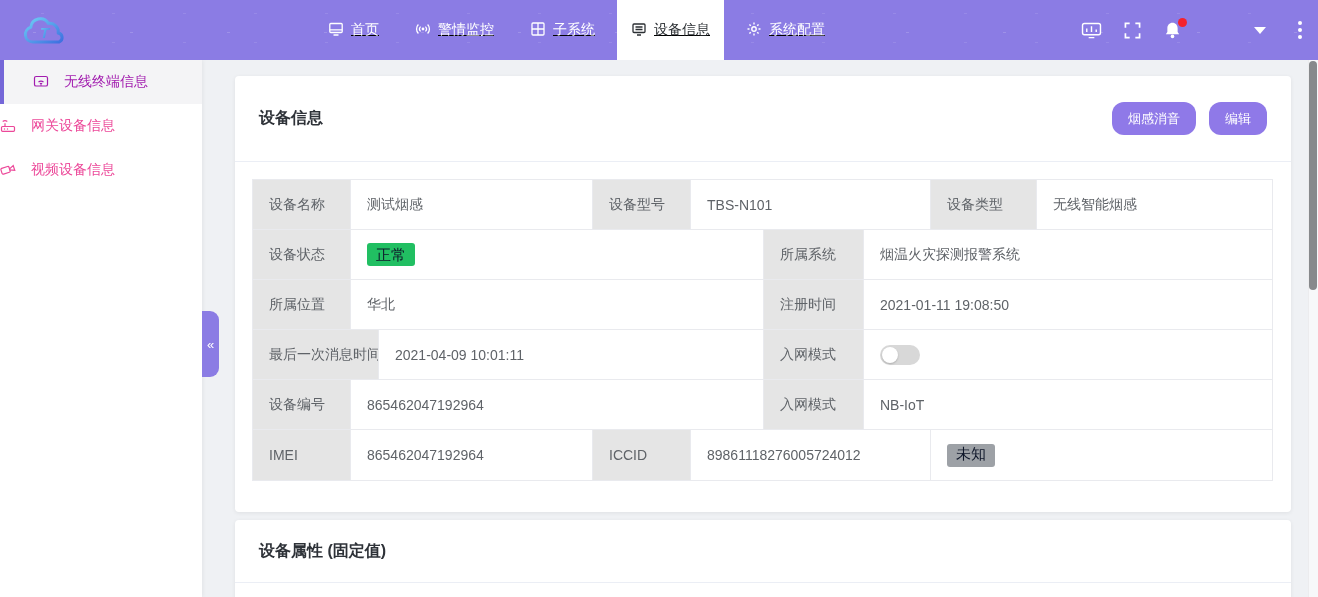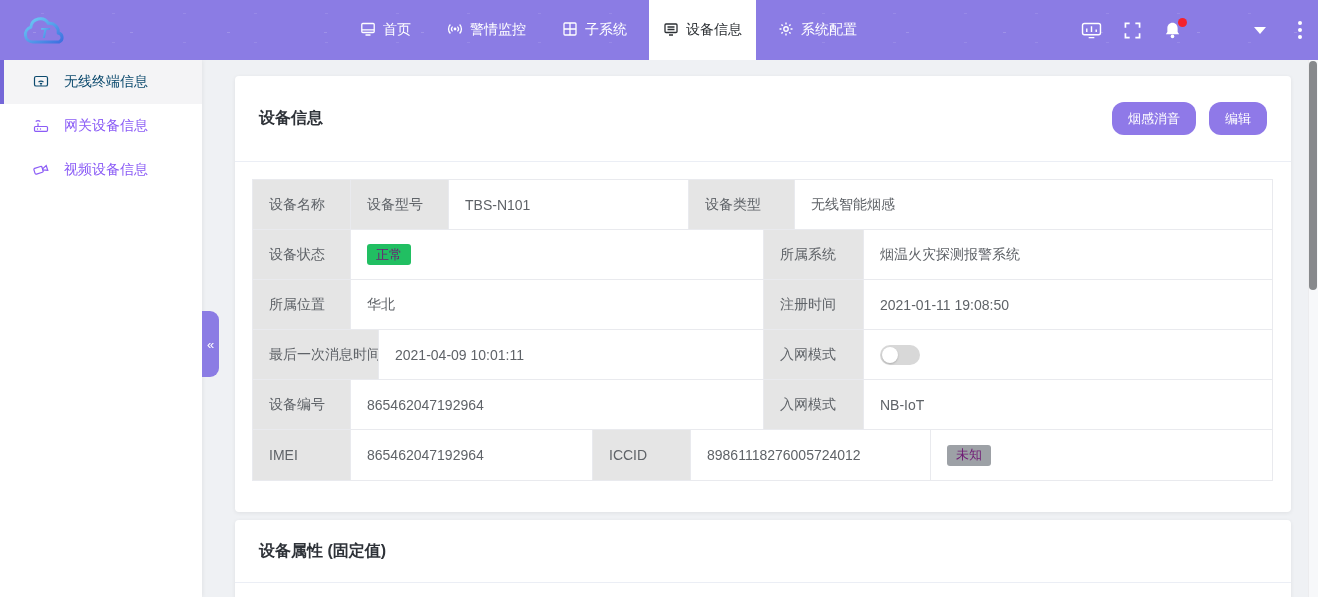--- a/index.html
+++ b/index.html
@@ -7,41 +7,41 @@
   body { font-family:"Liberation Sans","DejaVu Sans",sans-serif; }
   #app { position:relative; width:1318px; height:597px; overflow:hidden; background:#eff1f4; }
 
   
   .navbar { position:absolute; top:0; left:0; width:1318px; height:60px; background:#8b7ce4; z-index:20; }
   .navbar::before { content:""; position:absolute; inset:0;
     background-image:radial-gradient(rgba(255,255,255,.16) 1px, transparent 1.6px),
                      radial-gradient(rgba(255,255,255,.10) 1px, transparent 1.6px);
     background-size:97px 41px, 71px 29px; background-position:180px 12px, 220px 28px; }
   .logo { position:absolute; left:20px; top:9px; width:50px; height:42px; z-index:2; cursor:pointer; }
-  .nav-menu { position:absolute; left:346px; top:0; height:72px; display:flex; gap:8px; z-index:2; }
+  .nav-menu { position:absolute; left:314px; top:0; height:72px; display:flex; gap:8px; z-index:2;text-decoration:underline; }
   .nav-item { display:flex; align-items:center; gap:7px; padding:0 14px; height:60px;
               color:#fff; font-size:14px; cursor:pointer; white-space:nowrap; }
   .nav-item.active { background:#fff; color:#2b2f33; }
   .nav-item svg { flex:none; }
   .nav-right { position:absolute; right:0; top:0; height:60px; display:flex; align-items:center; color:#fff; z-index:2; }
   .nav-ico { position:relative; display:flex; align-items:center; justify-content:center; cursor:pointer; }
   .ico-chart { margin-right:22px; }
   .ico-fs { margin-right:22px; }
   .red-dot { position:absolute; top:-3px; right:-5px; width:9px; height:9px; border-radius:50%; background:#f5222d; }
   .caret-down { margin-left:72px; width:0; height:0; border-left:6px solid transparent; border-right:6px solid transparent; border-top:7px solid #fff; cursor:pointer; }
   .more-dots { margin-left:32px; margin-right:16px; display:flex; flex-direction:column; gap:3px; cursor:pointer; }
   .more-dots i { width:4px; height:4px; border-radius:50%; background:#fff; }
 
   
   .sidebar { position:absolute; left:0; top:60px; width:202px; height:537px; background:#fff;
              box-shadow:1px 0 4px rgba(0,0,0,.06); z-index:10; }
-  .side-item { display:flex; align-items:center; height:44px; padding-left:33px;
-               font-size:14px; color:#8b5cf6; cursor:pointer; }
+  .side-item { display:flex; align-items:center; height:44px; 
+               font-size:14px; color:#ec4899; cursor:pointer; }
   .side-item svg { margin-right:15px; flex:none; }
-  .side-item.active { background:#f4f4f6; color:#0c4a6e; border-left:4px solid #7567d8; padding-left:29px; }
+  .side-item.active { background:#f4f4f6; color:#a21caf; border-left:4px solid #7567d8; padding-left:29px; }
   .collapse-tab { position:absolute; left:202px; top:311px; width:17px; height:66px; background:#8b7ce4;
                   border-radius:0 9px 9px 0; color:#fff; display:flex; align-items:center; justify-content:center;
                   font-size:13px; cursor:pointer; z-index:11; }
 
   
   .card { position:absolute; background:#fff; border-radius:4px; box-shadow:0 1px 4px rgba(0,0,0,.07); }
   #card-device { left:235px; top:76px; width:1056px; height:436px; }
   #card-attrs  { left:235px; top:520px; width:1056px; height:150px; }
   .card-head { display:flex; align-items:center; height:86px; padding:0 24px; border-bottom:1px solid #ebeef5; }
   #card-attrs .card-head { height:63px; }
@@ -55,21 +55,21 @@
   .trow { display:flex; height:50px; border-bottom:1px solid #e9eaee; }
   .trow:last-child { border-bottom:none; }
   .tcell { display:flex; align-items:center; padding:0 16px; font-size:14px; color:#5f6368;
            border-right:1px solid #e9eaee; overflow:hidden; white-space:nowrap; }
   .trow .tcell:last-child { border-right:none; }
   .lbl { background:#e5e5e5; }
   .w98{width:98px} .w100{width:100px} .w106{width:106px} .w126{width:126px}
   .w240{width:240px} .w242{width:242px} .w385{width:385px} .w413{width:413px}
   .flex1{flex:1}
 
-  .badge { display:inline-block; padding:4px 9px; border-radius:3px; color:#701a75; font-size:13px; line-height:1; }
+  .badge { display:inline-block; padding:4px 9px; border-radius:3px; color:#0f172a; font-size:15px; line-height:1; }
   .badge.green { background:#21bf62; }
   .badge.gray { background:#9da1a6;font-family:Liberation Mono, monospace; }
 
   .toggle { width:40px; height:20px; border-radius:10px; background:#d8d8d8; position:relative; cursor:pointer; }
   .toggle::after { content:""; position:absolute; left:2px; top:2px; width:16px; height:16px; border-radius:50%;
                    background:#fff; box-shadow:0 1px 2px rgba(0,0,0,.2); }
 
   
   .scroll-track { position:absolute; right:0; top:60px; width:10px; height:537px; background:#f7f8fa; border-left:1px solid #ececee; z-index:30; }
   .scroll-thumb { position:absolute; right:1px; top:1px; width:8px; height:229px; background:#87898c; border-radius:4px; cursor:pointer; }
@@ -213,20 +213,21 @@
       <span class="head-btns">
         <button class="btn">烟感消音</button>
         <button class="btn">编辑</button>
       </span>
     </div>
 
     <div class="dtable">
 
       <div class="trow">
         <div class="tcell lbl w98">设备名称</div>
+        <div class="tcell w242">测试烟感</div>
         <div class="tcell lbl w98">设备型号</div>
         <div class="tcell w240">TBS-N101</div>
         <div class="tcell lbl w106">设备类型</div>
         <div class="tcell flex1">无线智能烟感</div>
       </div>
 
       <div class="trow">
         <div class="tcell lbl w98">设备状态</div>
         <div class="tcell w413">
           <span class="badge green">正常</span>

